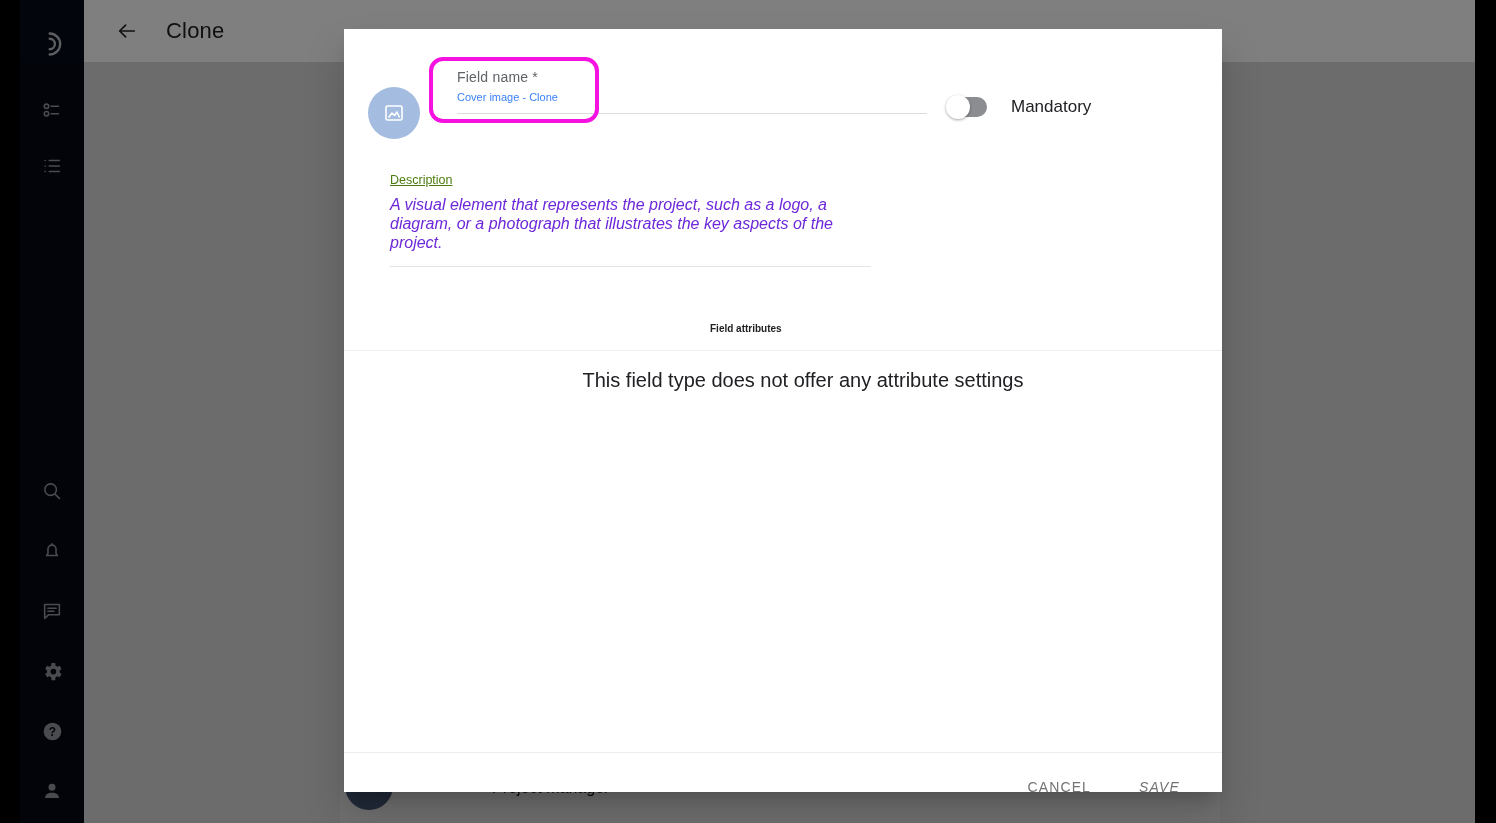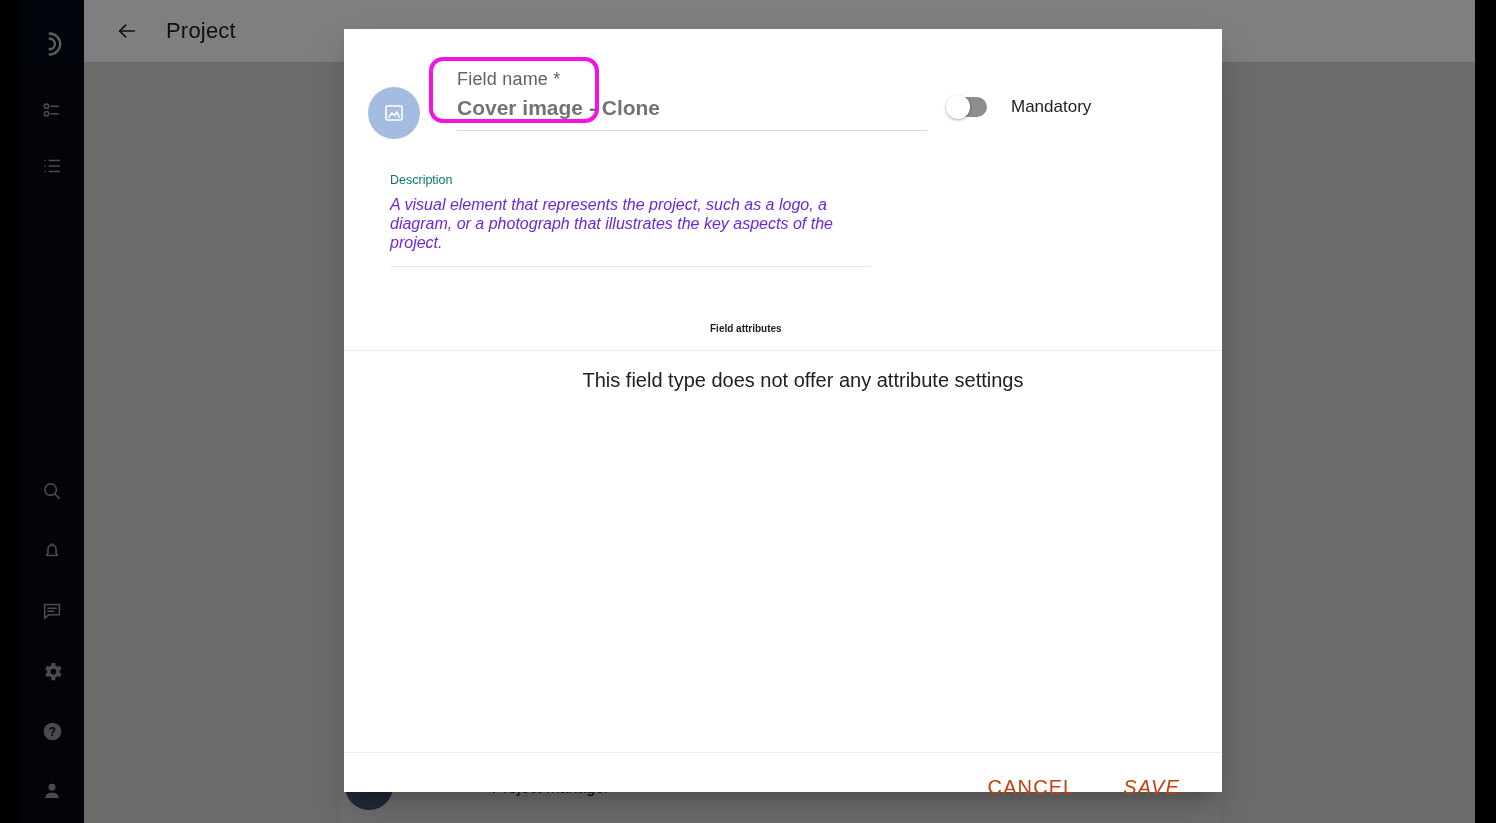--- a/index.html
+++ b/index.html
@@ -147,30 +147,29 @@
     display: flex; align-items: center; justify-content: center;
     margin-top: 18px;
     flex: 0 0 auto;
   }
   .field-wrap {
     position: relative;
     margin-left: 37px;
     width: 470px;
   }
   .flt-label {
-    font-size: 18px;
+    font-size: 14px;
     color: #5f6368;
     letter-spacing: .2px;
     margin-bottom: 6px;
   }
   .flt-value {
-    font-size: 21px;
-    color: #737373;
+    font-size: 11px;
+    color: #3b82f6;
     padding-bottom: 10px;
-    font-weight: bold;
   }
   .flt-underline {
     height: 1px;
     background: #dadce0;
   }
   .mandatory-wrap {
     display: flex;
     align-items: center;
     margin-left: 22px;
     margin-top: 28px;
@@ -196,22 +195,23 @@
     color: #202124;
   }
 
   .desc-wrap {
     margin-left: 22px;
     margin-top: 34px;
     width: 481px;
   }
   .desc-label {
     font-size: 12.5px;
-    color: #0f766e;
+    color: #4d7c0f;
     margin-bottom: 8px;
+    text-decoration: underline;
   }
   .desc-value {
     font-size: 16px;
     line-height: 19px;
     color: #6d28d9;
     padding-bottom: 14px;
     width: 470px;
     font-style: italic;
   }
   .desc-underline { height: 1px; background: #e4e4e4; width: 481px; }
@@ -256,23 +256,23 @@
     width: 878px; height: 68px;
     display: flex;
     align-items: center;
     justify-content: flex-end;
     padding-right: 24px;
   }
   .flat-btn {
     background: none;
     border: none;
     font-family: "Liberation Sans", sans-serif;
-    font-size: 20px;
+    font-size: 14px;
     letter-spacing: 1.1px;
-    color: #c2410c;
+    color: #737373;
     padding: 10px 14px;
     cursor: pointer;
   }
   .flat-btn.save { margin-left: 20px; margin-right: 4px; font-style: italic; }
 
   
   .annot {
     position: absolute;
     left: 429px; top: 57px;
     width: 170px; height: 66px;
@@ -368,21 +368,21 @@
     </nav>
 
     <div class="content-area">
       <div class="topbar">
         <div class="back-arrow">
           <svg width="22" height="22" viewBox="0 0 24 24" fill="none" stroke="#202124" stroke-width="1.8">
             <line x1="20" y1="12" x2="4.5" y2="12" stroke-linecap="round"></line>
             <polyline points="10.5,5.5 4,12 10.5,18.5" stroke-linecap="round" stroke-linejoin="round"></polyline>
           </svg>
         </div>
-        <div class="page-title">Project</div>
+        <div class="page-title">Clone</div>
       </div>
       <div class="bg-body">
         <div class="bg-card"></div>
       </div>
     </div>
 
     <div class="bg-avatar"></div>
     <div class="bg-row-label">Project manager</div>
   </div>
 

